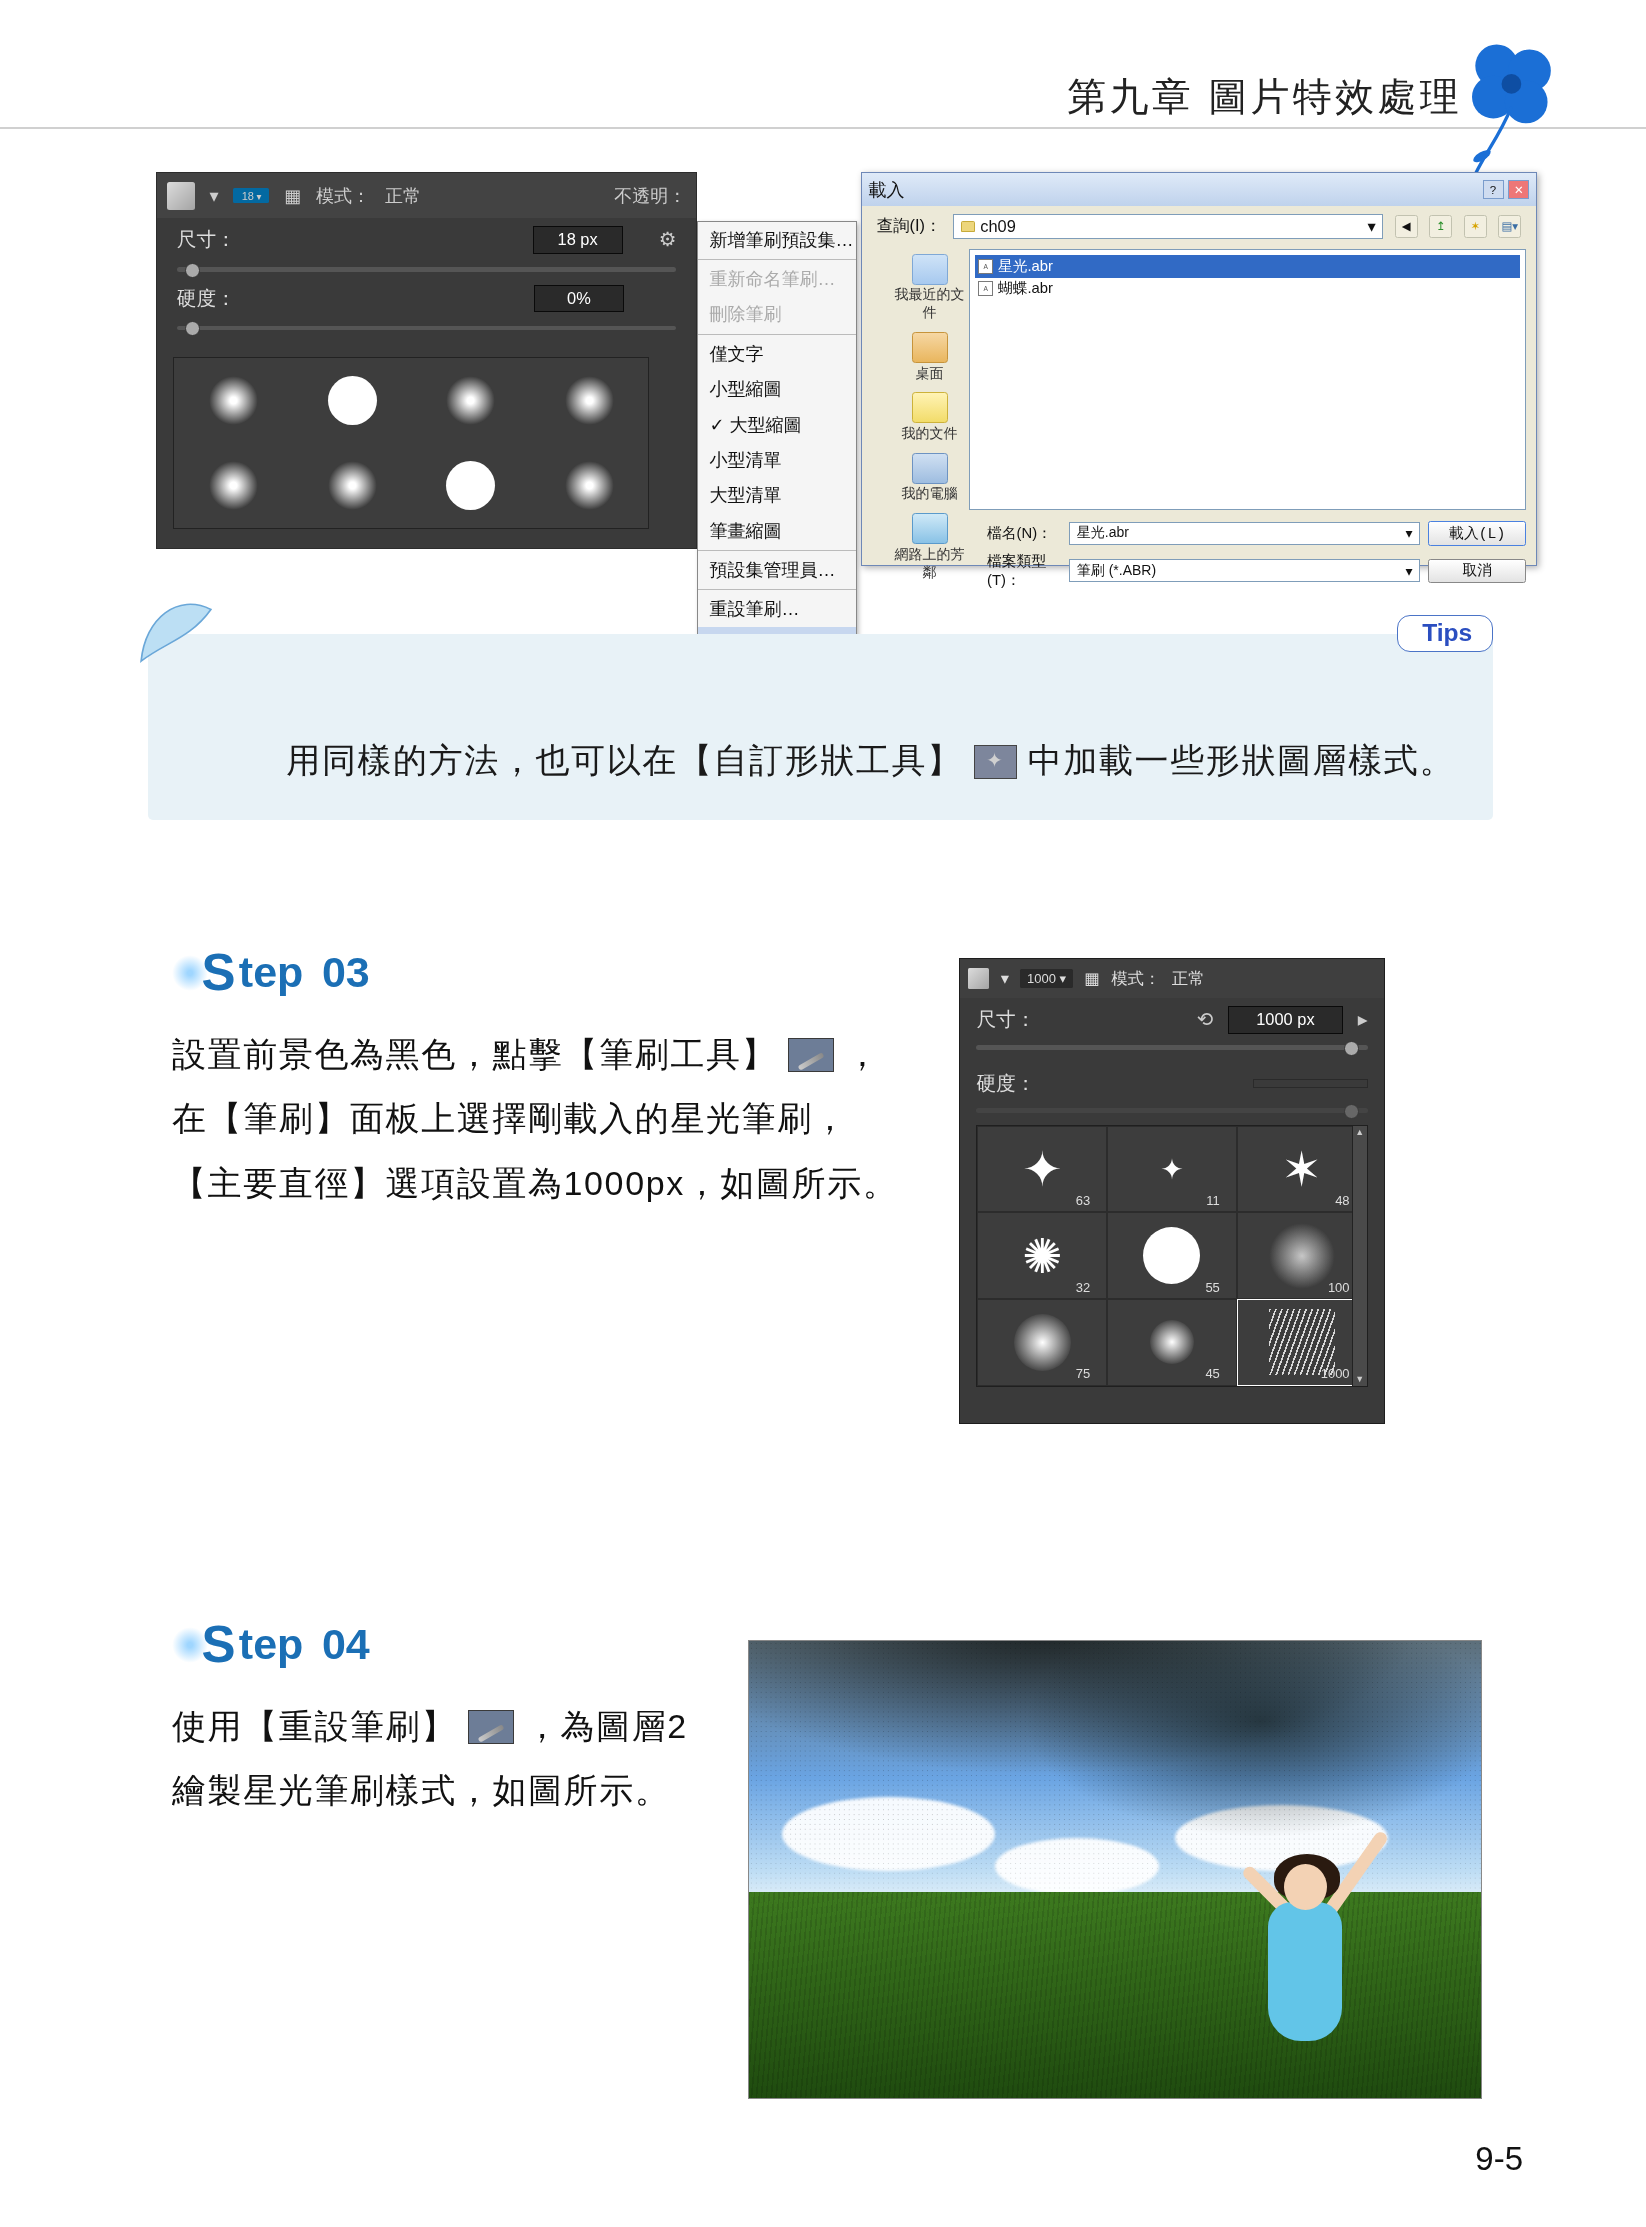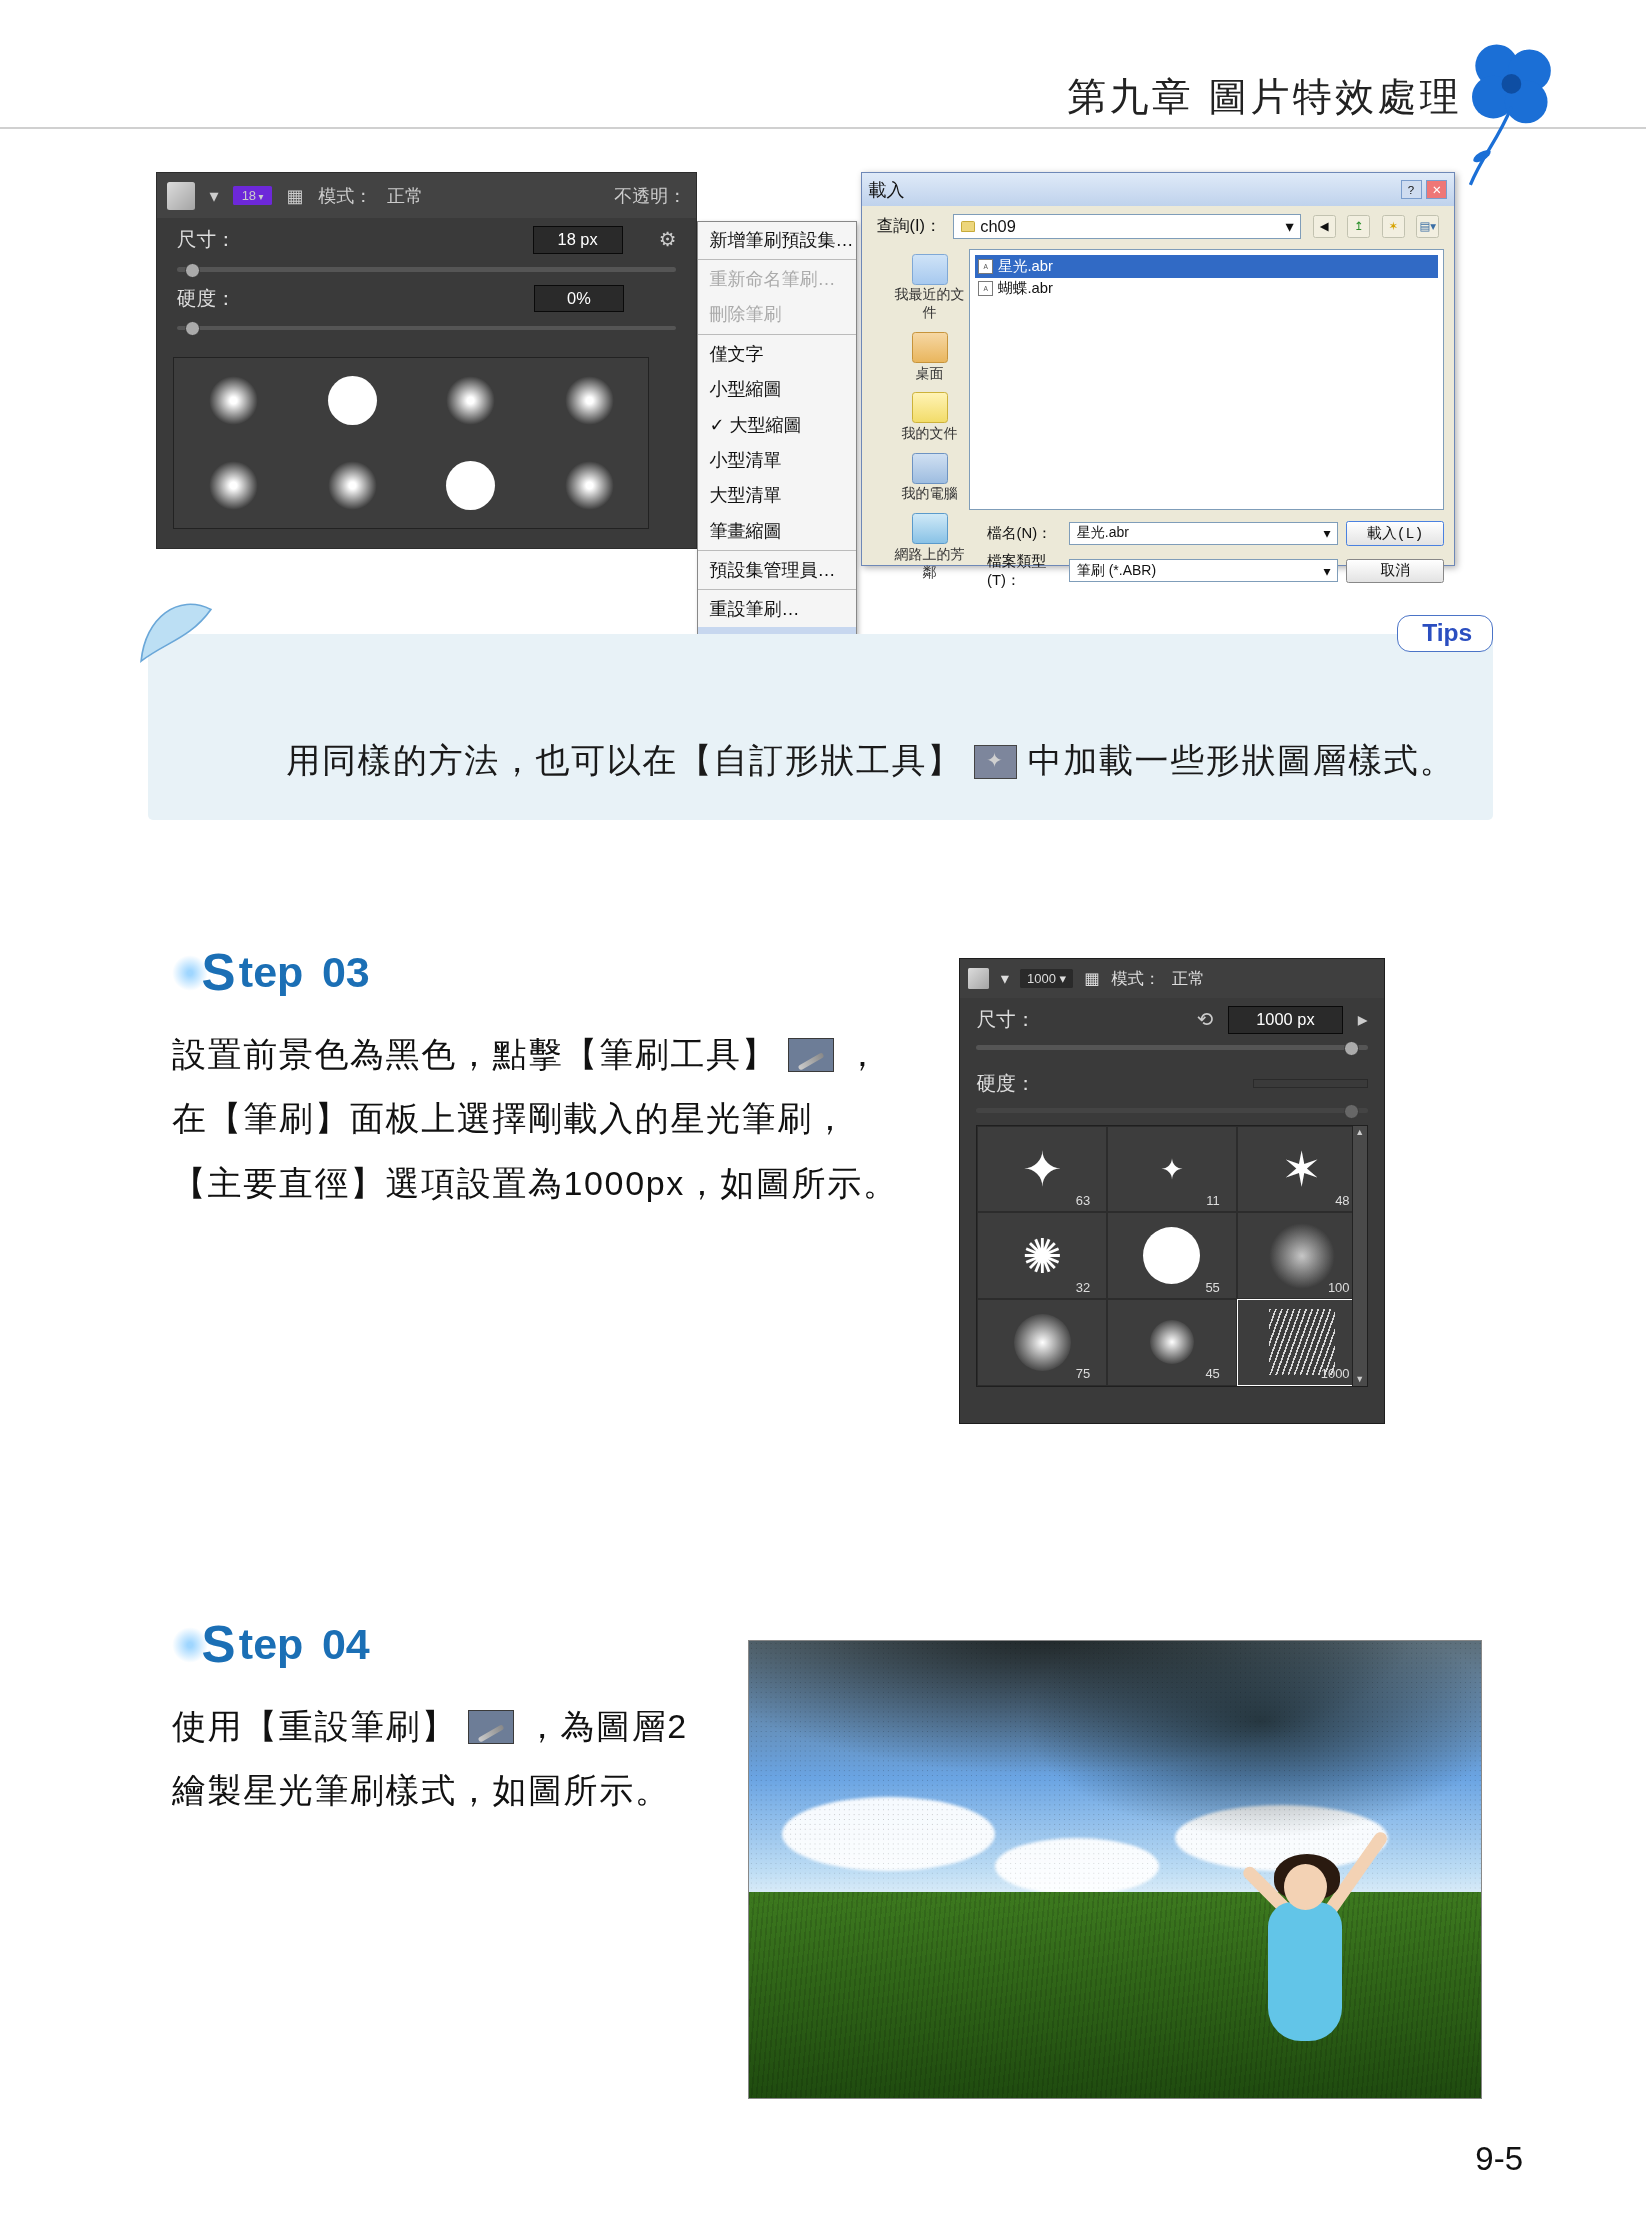--- a/index.html
+++ b/index.html
@@ -17,42 +17,42 @@
   .header-title { position: absolute; top: 70px; right: 184px; font-size: 39px; letter-spacing: 3.3px; color: #222; }
 
   
   .clover { position: absolute; top: 33px; right: 82px; width: 115px; height: 156px; }
 
   
   .fig1-wrap { position: absolute; top: 172px; left: 156px; width: 1377px; height: 394px; }
   .panel-left { position: absolute; top: 0; left: 0; width: 541px; height: 377px; background: #3a3a3a; border: 0.8px solid #2c2c2c; }
   .pl-top { height: 45px; background: #434343; display: flex; align-items: center; font-size: 18px; color: #ccc; gap: 14.8px; padding: 0 9.8px; }
   .pl-top .brush-icon { width: 28px; height: 28px; background: linear-gradient(135deg, #dcdcdc, #a4a4a4); border-radius: 2.5px; }
-  .pl-top .num { background: #6d28d9; padding: 1.6px 8.2px; border-radius: 1.6px; font-size: 13px; position: relative; }
+  .pl-top .num { background: #0369a1; padding: 1.6px 8.2px; border-radius: 1.6px; font-size: 11px; position: relative; }
   .pl-top .chev::after { content: "▾"; font-size: 9.8px; margin-left: 2.5px; }
   .pl-row { display: flex; align-items: center; padding: 8.2px 19.7px; color: #ddd; font-size: 19.7px; gap: 16.4px; }
   .pl-input { background: #2a2a2a; color: #fff; border: 0.8px solid #0a0a0a; width: 90px; text-align: center; padding: 3.3px 0; font-size: 16.4px; }
   .pl-slider { height: 4.9px; background: #555; margin: 4.9px 19.7px; border-radius: 2.5px; position: relative; }
   .pl-slider::after { content: ""; position: absolute; left: 8.2px; top: -4.1px; width: 13px; height: 13px; background: #aaa; border-radius: 50%; border: 0.8px solid #333; }
   .brush-grid-1 { position: absolute; top: 184px; left: 16.4px; width: 476px; height: 172px; background: #3d3d3d; border: 0.8px solid #222; display: grid; grid-template-columns: repeat(4,1fr); grid-template-rows: repeat(2,1fr); gap: 0; }
   .brush-grid-1 .dot { display:flex; align-items:center; justify-content:center; }
   .dot span { width: 49px; height: 49px; border-radius: 50%; background: radial-gradient(circle, #fff 10%, rgba(255,255,255,0) 70%); }
   .dot.hard span { background: #fff; }
 
   
   .ctx-menu { position: absolute; top: 49px; left: 541px; width: 160px; background: #f5f5f5; border: 0.8px solid #888; font-size: 18px; box-shadow: 1.6px 1.6px 4.9px rgba(0,0,0,.3); }
   .ctx-menu .item { padding: 5.7px 11.5px; color: #111; white-space: nowrap; }
   .ctx-menu .item.disabled { color: #aaa; }
   .ctx-menu .sep { height: 0.8px; background: #bbb; margin: 1.6px 0; }
   .ctx-menu .item.check::before { content: "✓ "; }
   .ctx-menu .item.hover { background: #c7d7ef; position: relative; }
   .cursor { position:absolute; right:-23px; top:4.9px; font-size:18px; color:#000; pointer-events:none; }
 
   
-  .dlg { position: absolute; top: 0; left: 705px; width: 594px; height: 394px; background: #ece9d8; border: 0.8px solid #6e88b7; box-shadow: 1.6px 1.6px 6.6px rgba(0,0,0,.3); font-size: 16.4px; }
+  .dlg { position: absolute; top: 0; left: 705px; width: 676px; height: 394px; background: #ece9d8; border: 0.8px solid #6e88b7; box-shadow: 1.6px 1.6px 6.6px rgba(0,0,0,.3); font-size: 16.4px; }
   .dlg-title { height: 33px; background: linear-gradient(#dfeaf8,#bfd2ec); display: flex; align-items: center; justify-content: space-between; padding: 0 6.6px; font-size: 18px; }
   .dlg-title .btns { display:flex; gap:4.9px; }
   .dlg-title .sq { width: 21px; height: 19.7px; background: #cfdcf0; border:0.8px solid #7a9ccc; display:flex; align-items:center; justify-content:center; font-size:11.5px; }
   .dlg-title .sq.red { background:#e77; color:#fff; }
   .dlg-row1 { display:flex; align-items:center; gap:11.5px; padding:8.2px 14.8px; }
   .dlg-row1 .combo { flex:1; display:flex; align-items:center; border:0.8px solid #7f9db9; background:#fff; height:24.6px; padding:0 6.6px; gap:4.9px; }
   .folder-ico { width:14.8px; height:11.5px; background:#edd67c; border:0.8px solid #c7ab3a; border-radius:1.6px 1.6px 0 0; }
   .dlg-row1 .iconbtn { width:23px; height:23px; border:0.8px solid #c2c2b0; background:#f2efe0; border-radius:2.5px; display:flex; align-items:center; justify-content:center; font-size:11.5px; }
   .dlg-body { display:flex; height: 266px; }
   .dlg-side { width: 107px; background:#ece9d8; display:flex; flex-direction:column; align-items:center; gap:9.8px; padding:6.6px 3.3px; font-size:14px; color:#333; }

